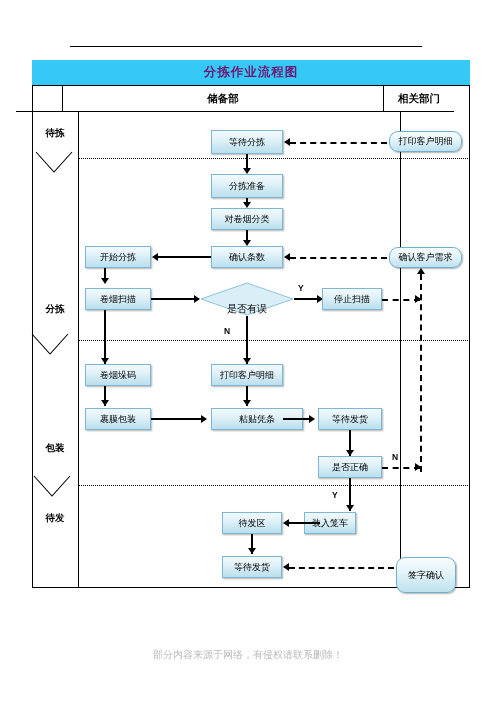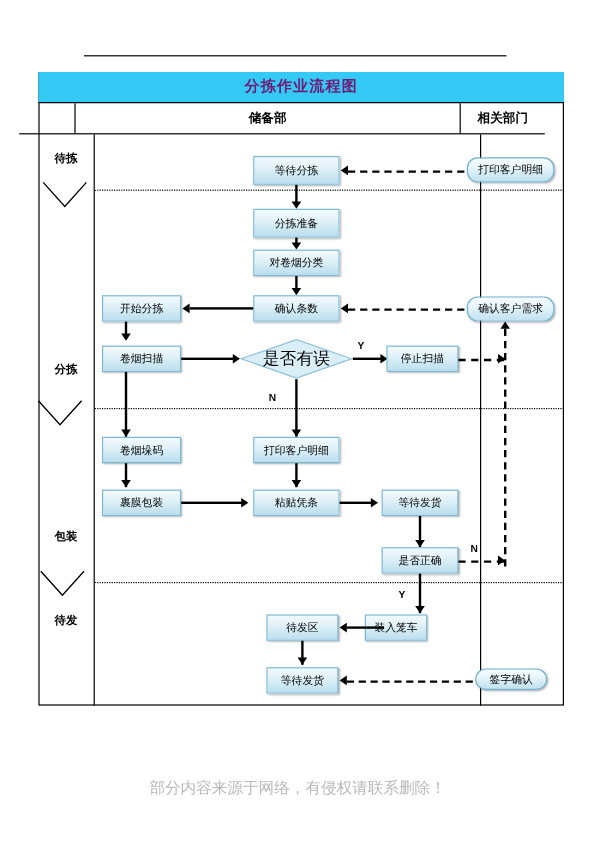--- a/index.html
+++ b/index.html
@@ -52,42 +52,42 @@
   .node{position:absolute;box-sizing:border-box;
         display:flex;align-items:center;justify-content:center;text-align:center;
         font-size:9px;color:#000;line-height:11px;
         border:1px solid #7ab8d6;
         background:linear-gradient(to bottom,#f2fafd 0%,#e2f2f9 38%,#cbe7f2 72%,#bcdfee 100%);
         box-shadow:1px 1px 1.6px rgba(0,0,0,0.30);}
   .node.rounded{border-radius:9px;border:1px solid #6fb0cf;
         background:linear-gradient(to bottom,#f6fcfe 0%,#e6f5fa 40%,#cfe9f4 75%,#c0e1ef 100%);}
 
   .diamond{position:absolute;}
-  .diamond .dtext{position:absolute;left:0;top:0;width:100%;height:100%;
+  .diamond .dtext{position:absolute;left:0;top:10px;width:100%;height:100%;
         display:flex;align-items:center;justify-content:center;
-        font-size:14px;color:#000;}
+        font-size:10px;color:#000;}
 
   
   .ln{position:absolute;background:#000;}
   .vln{width:1.6px;}
   .hln{height:1.6px;}
   .dln{position:absolute;}
   .dln-h{height:0;border-top:2px dashed #000;}
   .dln-v{width:0;border-left:2px dashed #000;}
   .arw{position:absolute;width:0;height:0;}
   .arw-d{border-left:4px solid transparent;border-right:4px solid transparent;border-top:6px solid #000;}
   .arw-u{border-left:4px solid transparent;border-right:4px solid transparent;border-bottom:6px solid #000;}
   .arw-l{border-top:4px solid transparent;border-bottom:4px solid transparent;border-right:6px solid #000;}
   .arw-r{border-top:4px solid transparent;border-bottom:4px solid transparent;border-left:6px solid #000;}
   .yn{position:absolute;font-size:8.5px;font-weight:bold;color:#000;
       font-family:"Liberation Sans",sans-serif;}
 
   
   .footer{position:absolute;left:0;top:648px;width:496px;text-align:center;
-          font-size:13px;color:#b9b9b9;}
+          font-size:10px;color:#b9b9b9;}
 </style>
 </head>
 <body>
 
 <div id="page">
 
   <div class="top-rule"></div>
 
   <div class="frame"></div>
 
@@ -232,21 +232,21 @@
   <div class="ln vln" style="left:104px;top:386px;height:20px;"></div>
   <div class="arw arw-d" style="left:100.8px;top:400px;"></div>
 
   <div class="ln vln" style="left:246px;top:386px;height:20px;"></div>
   <div class="arw arw-d" style="left:242.8px;top:400px;"></div>
 
   <div class="node" style="left:85px;top:408px;width:66px;height:22px;">
     <span>裹膜包装</span>
   </div>
 
-  <div class="node" style="left:211px;top:408px;width:72px;height:22px;">
+  <div class="node" style="left:211px;top:408px;width:92px;height:22px;">
     <span>粘贴凭条</span>
   </div>
 
   <div class="node" style="left:318px;top:408px;width:64px;height:22px;">
     <span>等待发货</span>
   </div>
 
   <div class="ln hln" style="left:151px;top:418.2px;width:52px;"></div>
   <div class="arw arw-r" style="left:201px;top:415px;"></div>
 
@@ -279,21 +279,21 @@
   <div class="ln hln" style="left:289px;top:522.2px;width:31px;"></div>
   <div class="arw arw-l" style="left:283px;top:519px;"></div>
 
   <div class="ln vln" style="left:251px;top:534px;height:20px;"></div>
   <div class="arw arw-d" style="left:247.8px;top:548px;"></div>
 
   <div class="node" style="left:222px;top:556px;width:60px;height:22px;">
     <span>等待发货</span>
   </div>
 
-  <div class="node rounded" style="left:396px;top:557px;width:60px;height:18px;">
+  <div class="node rounded" style="left:396px;top:557px;width:60px;height:36px;">
     <span>签字确认</span>
   </div>
 
   <div class="dln dln-h" style="left:289px;top:566.5px;width:105px;"></div>
   <div class="arw arw-l" style="left:283px;top:563px;"></div>
 
   <div class="footer">部分内容来源于网络，有侵权请联系删除！</div>
 
 </div>
 

